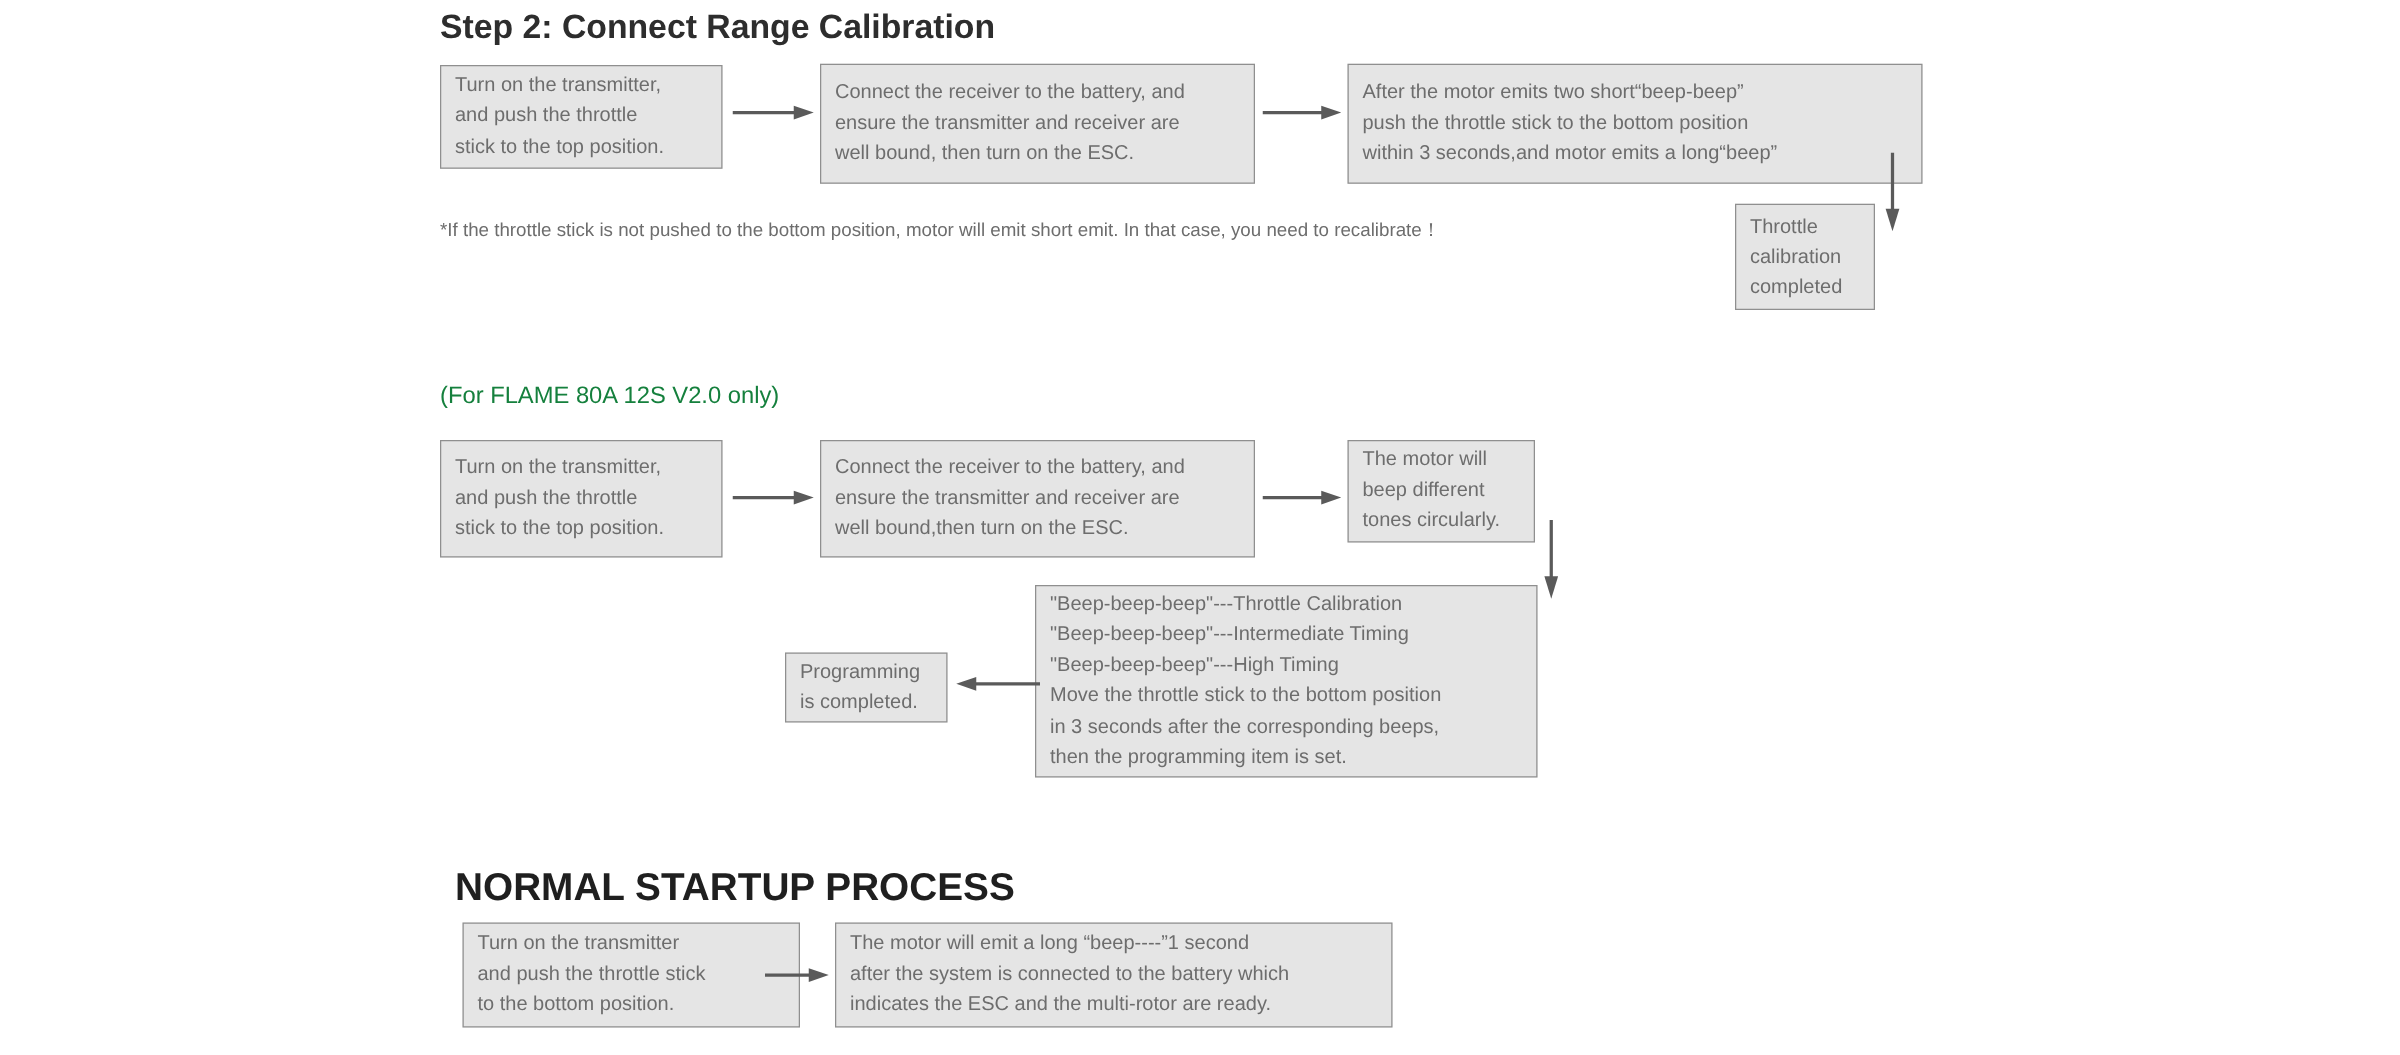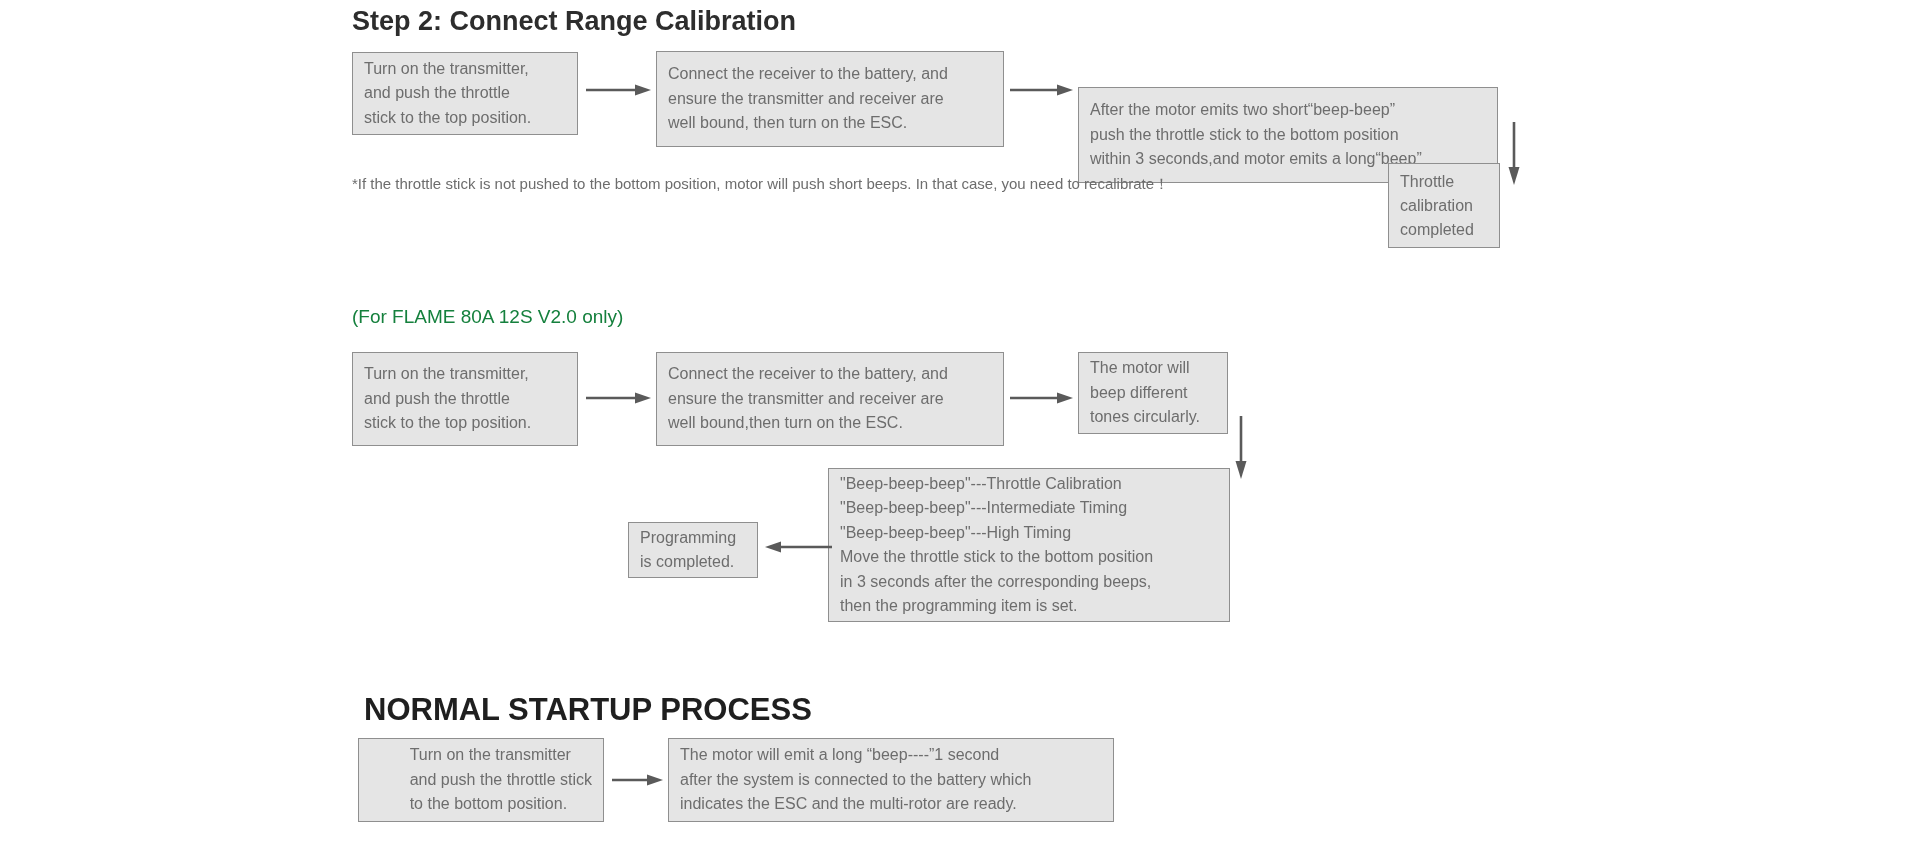--- a/index.html
+++ b/index.html
@@ -83,34 +83,34 @@
 well bound, then turn on the ESC.</span>
     </div>
 
     <div class="arrow" style="left:1010px;top:82px;">
       <svg width="64" height="16" viewBox="0 0 64 16">
         <line x1="0" y1="8" x2="49" y2="8" stroke="#5a5a5a" stroke-width="2.6"></line>
         <polygon points="47,2.5 47,13.5 63,8" fill="#5a5a5a"></polygon>
       </svg>
     </div>
 
-    <div class="flow-box" style="left:1078px;top:51px;width:420px;height:96px;margin-top:36px;">
+    <div class="flow-box" style="left:1078px;top:51px;width:460px;height:96px;">
       <span>After the motor emits two short“beep-beep”
 push the throttle stick to the bottom position
 within 3 seconds,and motor emits a long“beep”</span>
     </div>
 
     <div class="arrow" style="left:1506px;top:122px;">
       <svg width="16" height="64" viewBox="0 0 16 64">
         <line x1="8" y1="0" x2="8" y2="47" stroke="#5a5a5a" stroke-width="2.6"></line>
         <polygon points="2.5,45 13.5,45 8,63" fill="#5a5a5a"></polygon>
       </svg>
     </div>
 
-    <div class="note-text" style="left:352px;top:175px;">*If the throttle stick is not pushed to the bottom position, motor will push short beeps. In that case, you need to recalibrate！</div>
+    <div class="note-text" style="left:352px;top:175px;">*If the throttle stick is not pushed to the bottom position, motor will emit short emit. In that case, you need to recalibrate！</div>
 
     <div class="flow-box" style="left:1388px;top:163px;width:112px;height:85px;line-height:24px;">
       <span>Throttle
 calibration
 completed</span>
     </div>
   </div>
 
   <div class="abs" style="left:0;top:0;">
     <h2 class="heading" style="left:352px;top:306px;margin:0;">
@@ -176,21 +176,21 @@
       <span>Programming
 is completed.</span>
     </div>
   </div>
 
   <div class="abs" style="left:0;top:0;">
     <h2 class="heading" style="left:352px;top:680px;margin:12px;font-size:31px;color:#1f1f1f;">
       <span>NORMAL STARTUP PROCESS</span>
     </h2>
 
-    <div class="flow-box" style="left:358px;top:738px;width:246px;height:84px;justify-content:flex-end;">
+    <div class="flow-box" style="left:370px;top:738px;width:270px;height:84px;">
       <span>Turn on the transmitter
 and push the throttle stick
 to the bottom position.</span>
     </div>
 
     <div class="arrow" style="left:612px;top:772px;">
       <svg width="52" height="16" viewBox="0 0 52 16">
         <line x1="0" y1="8" x2="37" y2="8" stroke="#5a5a5a" stroke-width="2.6"></line>
         <polygon points="35,2.5 35,13.5 51,8" fill="#5a5a5a"></polygon>
       </svg>

